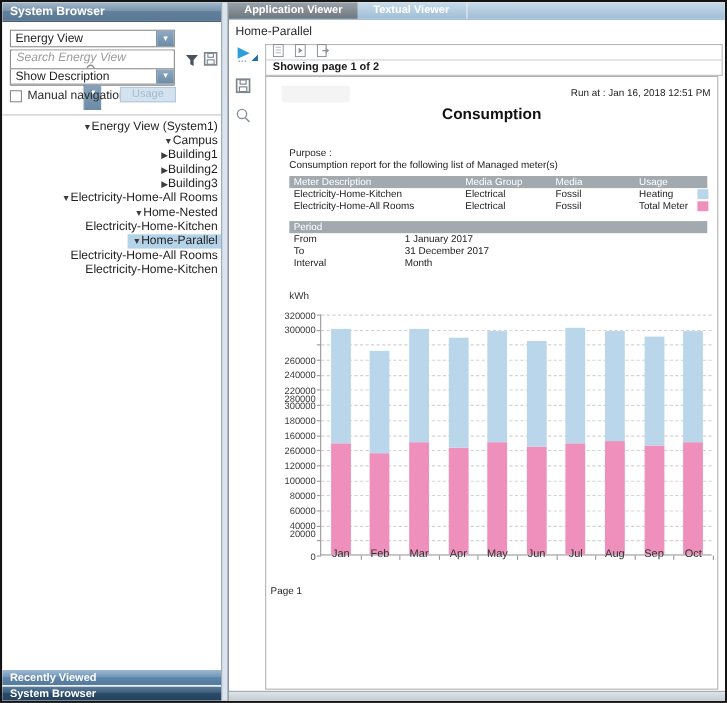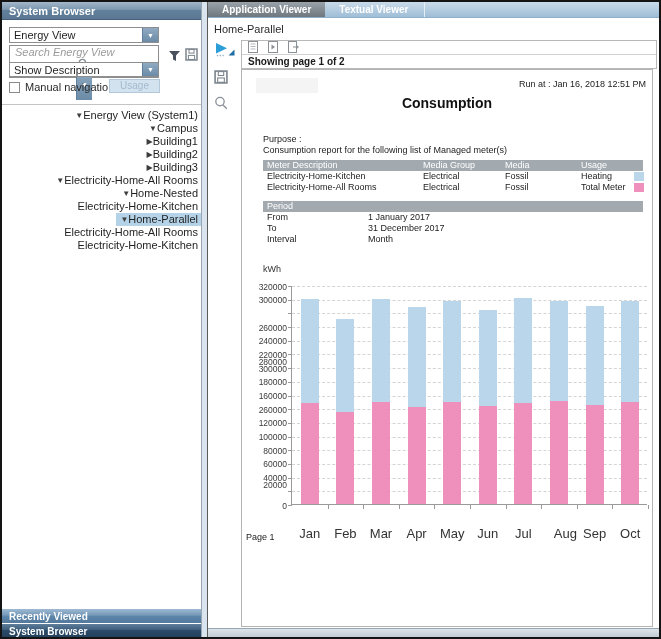--- a/index.html
+++ b/index.html
@@ -85,21 +85,21 @@
   
   .chart { position:absolute; left:0; top:206px; width:412px; height:252px; }
   .plot { position:absolute; left:49px; top:10px; width:356px; height:219px;
         border-left:1px solid #9a9a9a; border-bottom:1px solid #9a9a9a; }
   .gridline { position:absolute; left:0; right:0; height:0; border-top:1px dashed #d4d4d4; }
   .tick-label { position:absolute; left:-48px; width:43px; text-align:right;
         font-size:8.5px; color:#3a3a3a; }
   .tick-mark { position:absolute; left:-4px; width:4px; height:0; border-top:1px solid #9a9a9a; }
   .bar { position:absolute; bottom:0; width:18px; }
   .seg { position:absolute; left:0; width:18px; }
-  .xlab { position:absolute; top:240px; width:36px; text-align:center; font-size:13px; color:#333; }
+  .xlab { position:absolute; top:212px; width:36px; text-align:center; font-size:10px; color:#333; }
   .xtick { position:absolute; top:219px; height:4px; border-left:1px solid #9a9a9a; }
   .page-footer { position:absolute; left:4px; top:462px; font-size:9px; color:#222; }
 
   .bottom-strip { position:absolute; left:0; right:0; bottom:0; height:9px;
         background:linear-gradient(#dde4e9,#c3ccd3); border-top:1px solid #9aa6af; }
 </style>
 </head>
 <body>
 
 <div class="window">
@@ -370,21 +370,21 @@
             <div class="bar" style="left: 222.4px; height: 205.655px;">
               <div class="seg" style="height: 101.287px; bottom: 0px; background: rgb(239, 143, 187);"></div>
               <div class="seg" style="height: 104.367px; bottom: 101.287px; background: rgb(185, 214, 235);"></div>
             </div>
             <div class="xlab" style="left: 213.4px;">Jul</div>
             <div class="xtick" style="left: 249.2px;"></div>
             <div class="bar" style="left: 258px; height: 203.259px;">
               <div class="seg" style="height: 102.656px; bottom: 0px; background: rgb(239, 143, 187);"></div>
               <div class="seg" style="height: 100.603px; bottom: 102.656px; background: rgb(185, 214, 235);"></div>
             </div>
-            <div class="xlab" style="left: 249px; text-align: right;">Aug</div>
+            <div class="xlab" style="left: 249px;">Aug</div>
             <div class="xtick" style="left: 284.8px;"></div>
             <div class="bar" style="left: 293.6px; height: 198.469px;">
               <div class="seg" style="height: 98.55px; bottom: 0px; background: rgb(239, 143, 187);"></div>
               <div class="seg" style="height: 99.9188px; bottom: 98.55px; background: rgb(185, 214, 235);"></div>
             </div>
             <div class="xlab" style="left: 284.6px;">Sep</div>
             <div class="xtick" style="left: 320.4px;"></div>
             <div class="bar" style="left: 329.2px; height: 203.259px;">
               <div class="seg" style="height: 101.972px; bottom: 0px; background: rgb(239, 143, 187);"></div>
               <div class="seg" style="height: 101.287px; bottom: 101.972px; background: rgb(185, 214, 235);"></div>

